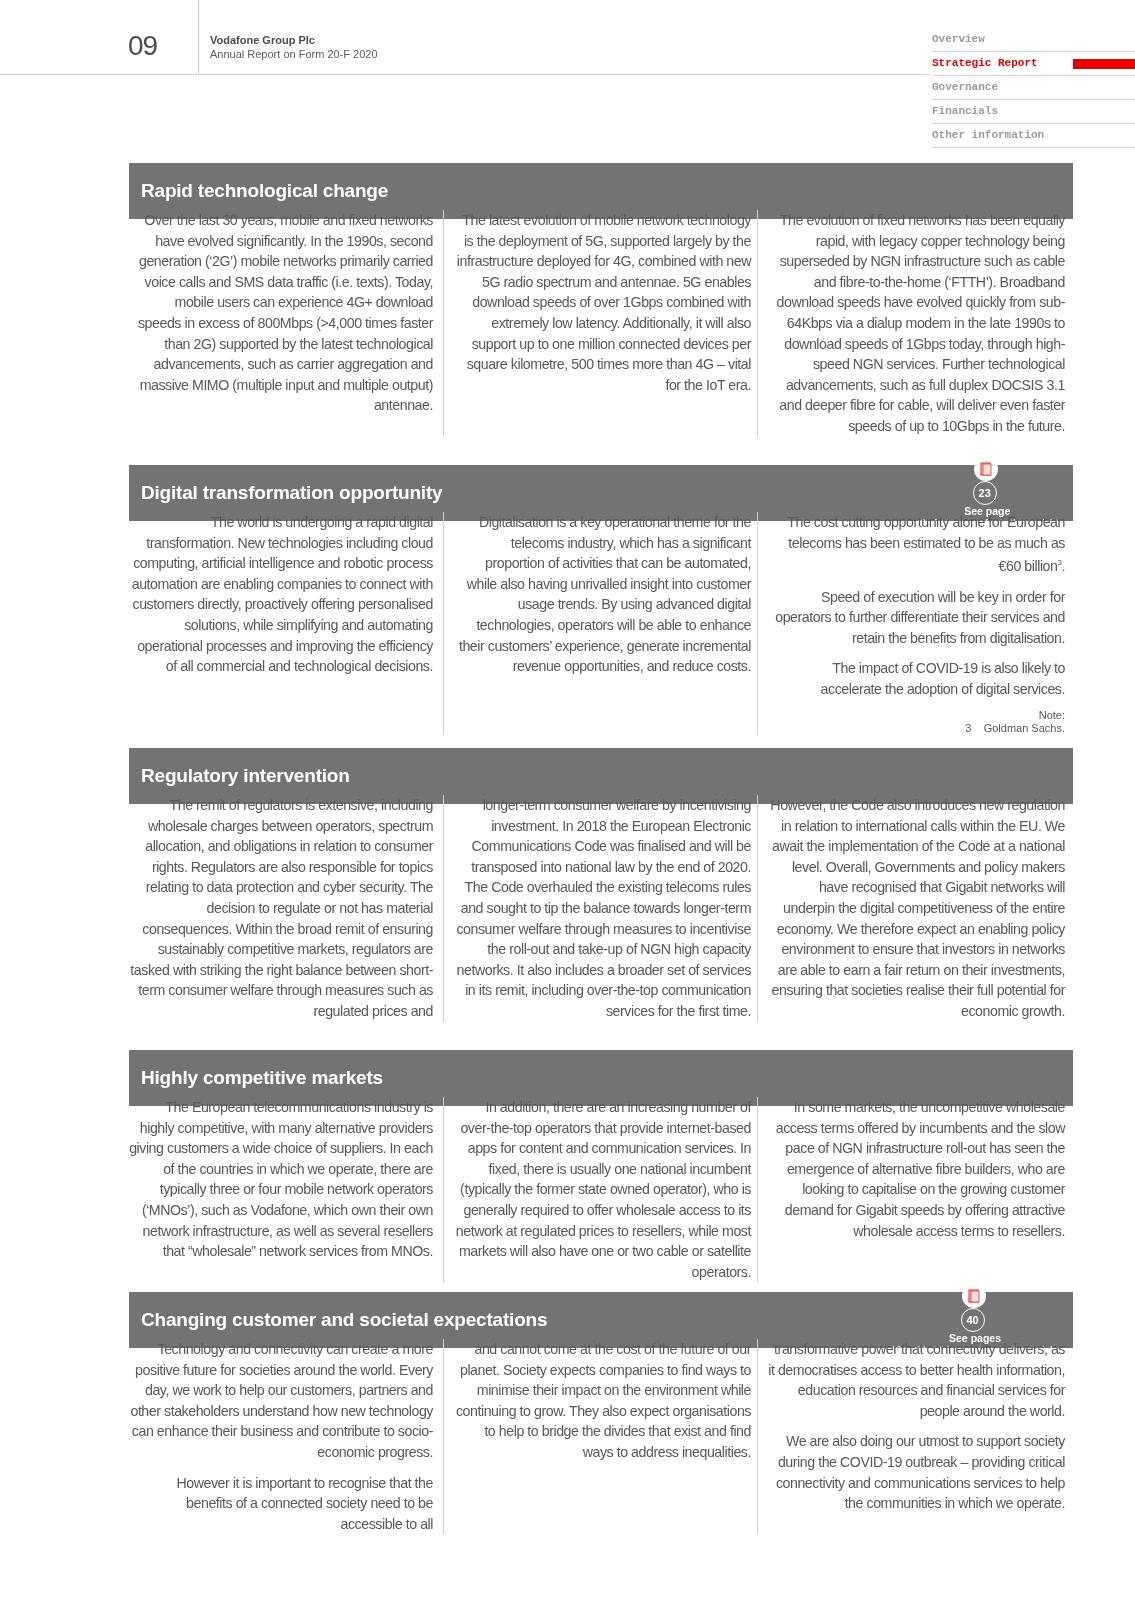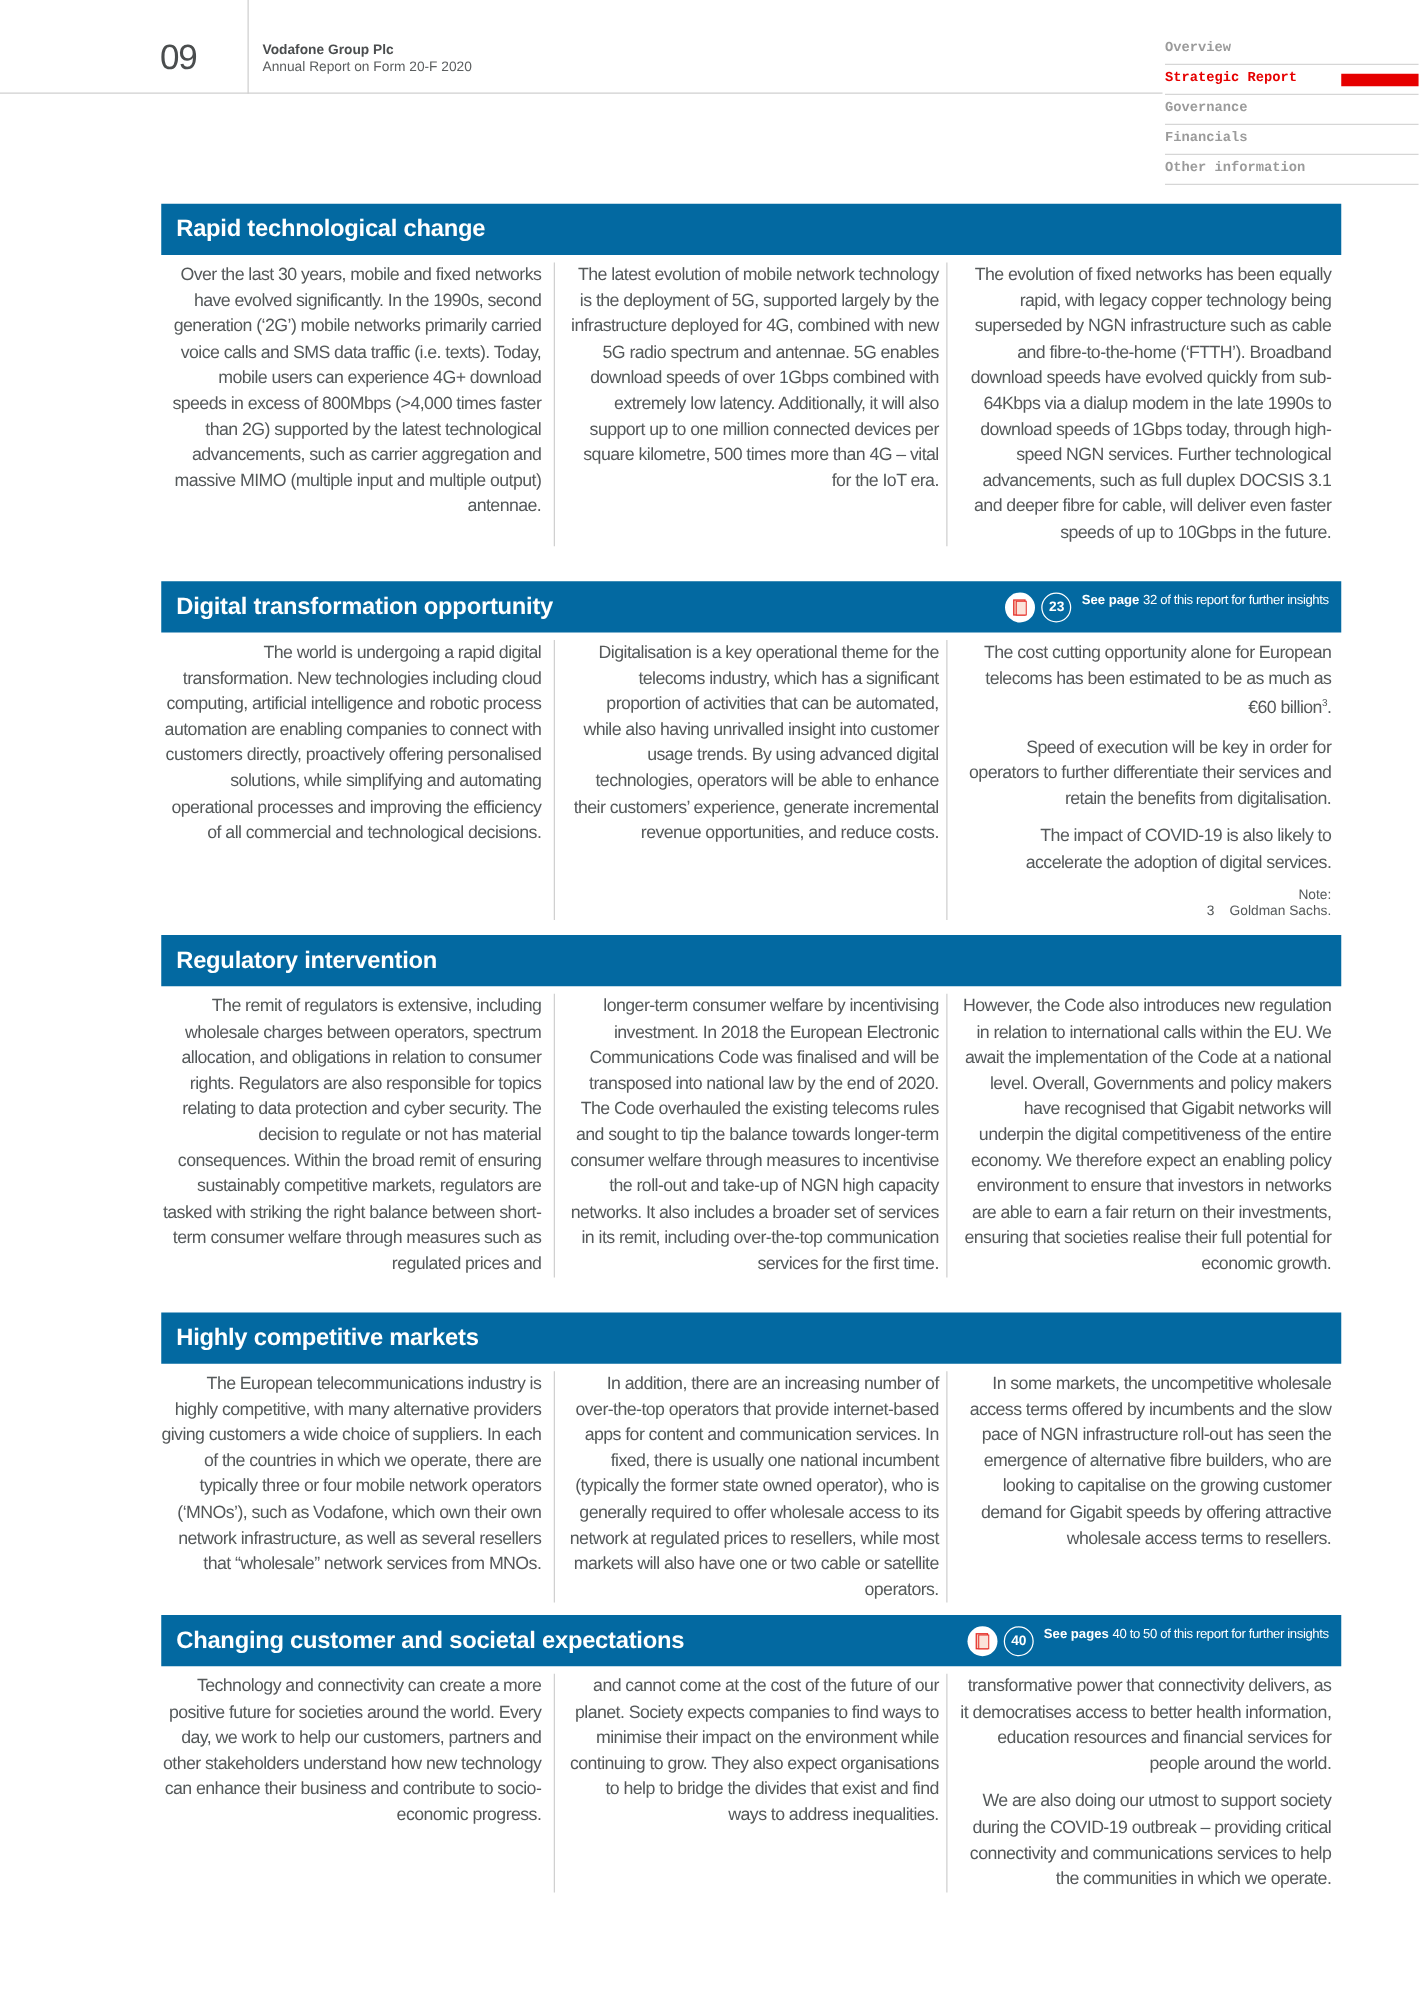--- a/index.html
+++ b/index.html
@@ -19,25 +19,25 @@
 
   .nav { position: absolute; left: 932px; top: 28px; width: 203px; }
   .nav-item {
     height: 23px; border-bottom: 1px solid #d6d6d6; font-size: 11px; font-weight: bold;
     color: #9b9b9b; line-height: 22px; position: relative; cursor: pointer; font-family: Liberation Mono, monospace;
   }
   .nav-item.active { color: #e60000; }
   .nav-item .bar { position: absolute; right: 0; top: 7px; width: 62px; height: 10px; background: #e60000; }
 
   .section-header {
-    position: absolute; left: 129px; width: 944px; height: 41px; background: #0369a1;
+    position: absolute; left: 129px; width: 944px; height: 56px; background: #737373;
     color: #fff; display: flex; align-items: center; justify-content: space-between;
   }
   .section-title { font-size: 19px; font-weight: bold; padding-left: 12px; letter-spacing: -0.2px; }
-  .ref { display: flex; align-items: flex-start; padding-right: 10px; font-size: 10.5px; }
+  .ref { display: flex; align-items: center; padding-right: 10px; font-size: 10.5px; flex-direction: column; }
   .ref .book {
     width: 24px; height: 24px; border-radius: 50%; background: #fff; display: flex;
     align-items: center; justify-content: center; margin-right: 5px;
   }
   .ref .num {
     width: 22px; height: 22px; border-radius: 50%; border: 1.5px solid #fff; display: flex;
     align-items: center; justify-content: center; font-weight: bold; font-size: 11px; margin-right: 8px;
   }
   .ref .see { font-weight: bold; margin-right: 3px; }
   .ref .rest { letter-spacing: -0.3px; }
@@ -160,20 +160,21 @@
         </svg>
     </span>
     <span class="num">40</span>
     <span class="see">See pages</span>
     <span class="rest">40 to 50 of this report for further insights</span>
   </span>
 </div>
 <div class="cols" style="top:1339px;">
   <div class="col c1">
     <p>Technology and connectivity can create a more positive future for societies around the world. Every day, we work to help our customers, partners and other stakeholders understand how new technology can enhance their business and contribute to socio-economic progress.</p>
+    <p>However it is important to recognise that the benefits of a connected society need to be accessible to all</p>
   </div>
   <div class="col c2">
     <p>and cannot come at the cost of the future of our planet. Society expects companies to find ways to minimise their impact on the environment while continuing to grow. They also expect organisations to help to bridge the divides that exist and find ways to address inequalities.</p>
   </div>
   <div class="col c3">
     <p>transformative power that connectivity delivers, as it democratises access to better health information, education resources and financial services for people around the world.</p>
     <p>We are also doing our utmost to support society during the COVID-19 outbreak – providing critical connectivity and communications services to help the communities in which we operate.</p>
   </div>
 </div>
 

